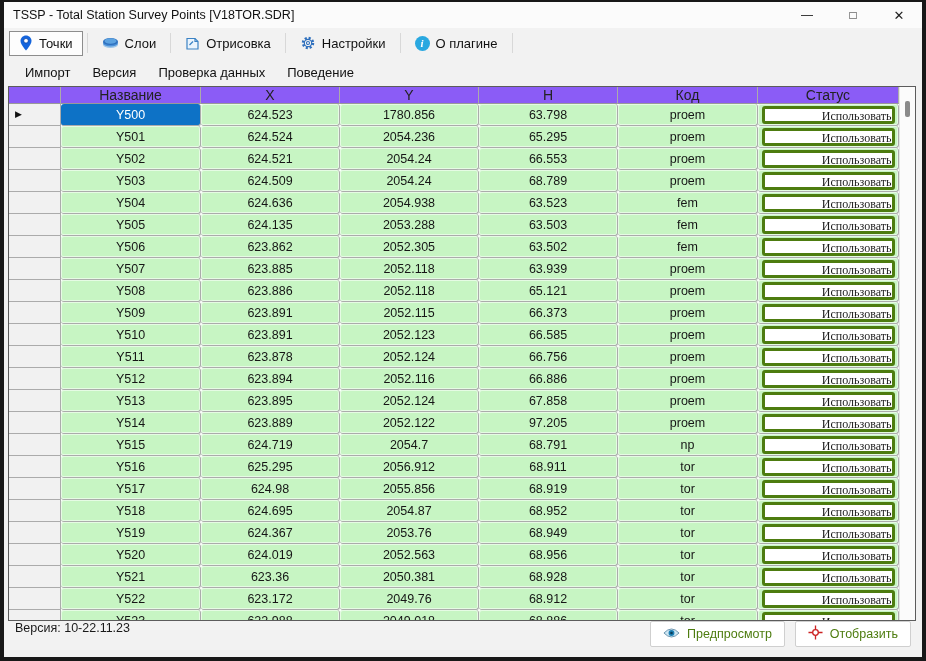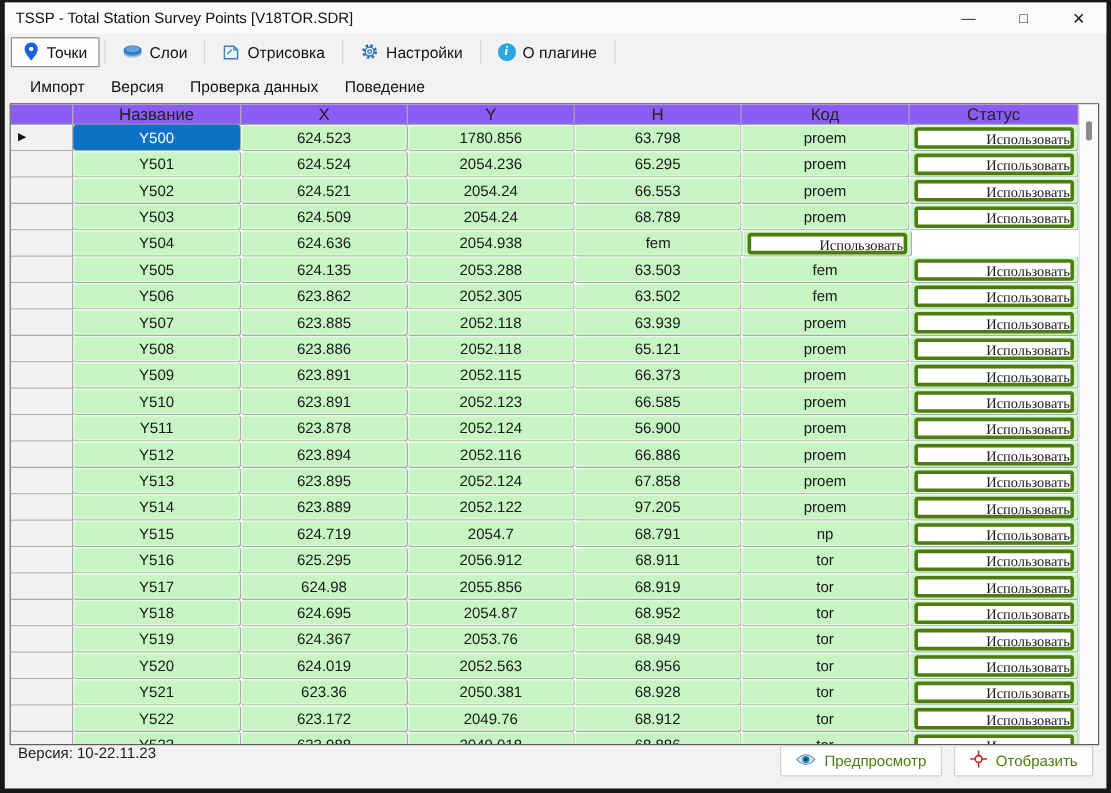--- a/index.html
+++ b/index.html
@@ -206,20 +206,21 @@
     </div>
   </div>
 
   <div class="t-row">
     <div class="cell rowhdr c-rowhdr">
               <span class="arrow"></span>
             </div>
     <div class="cell green c-name">Y504</div>
     <div class="cell green c-x">624.636</div>
     <div class="cell green c-y">2054.938</div>
+    <div class="cell green c-h">63.523</div>
     <div class="cell green c-code">fem</div>
     <div class="cell green c-status">
       <button class="use-btn">Использовать</button>
     </div>
   </div>
 
   <div class="t-row">
     <div class="cell rowhdr c-rowhdr">
               <span class="arrow"></span>
             </div>
@@ -303,21 +304,21 @@
     </div>
   </div>
 
   <div class="t-row">
     <div class="cell rowhdr c-rowhdr">
               <span class="arrow"></span>
             </div>
     <div class="cell green c-name">Y511</div>
     <div class="cell green c-x">623.878</div>
     <div class="cell green c-y">2052.124</div>
-    <div class="cell green c-h">56.900</div>
+    <div class="cell green c-h">66.756</div>
     <div class="cell green c-code">proem</div>
     <div class="cell green c-status">
       <button class="use-btn">Использовать</button>
     </div>
   </div>
 
   <div class="t-row">
     <div class="cell rowhdr c-rowhdr">
               <span class="arrow"></span>
             </div>

